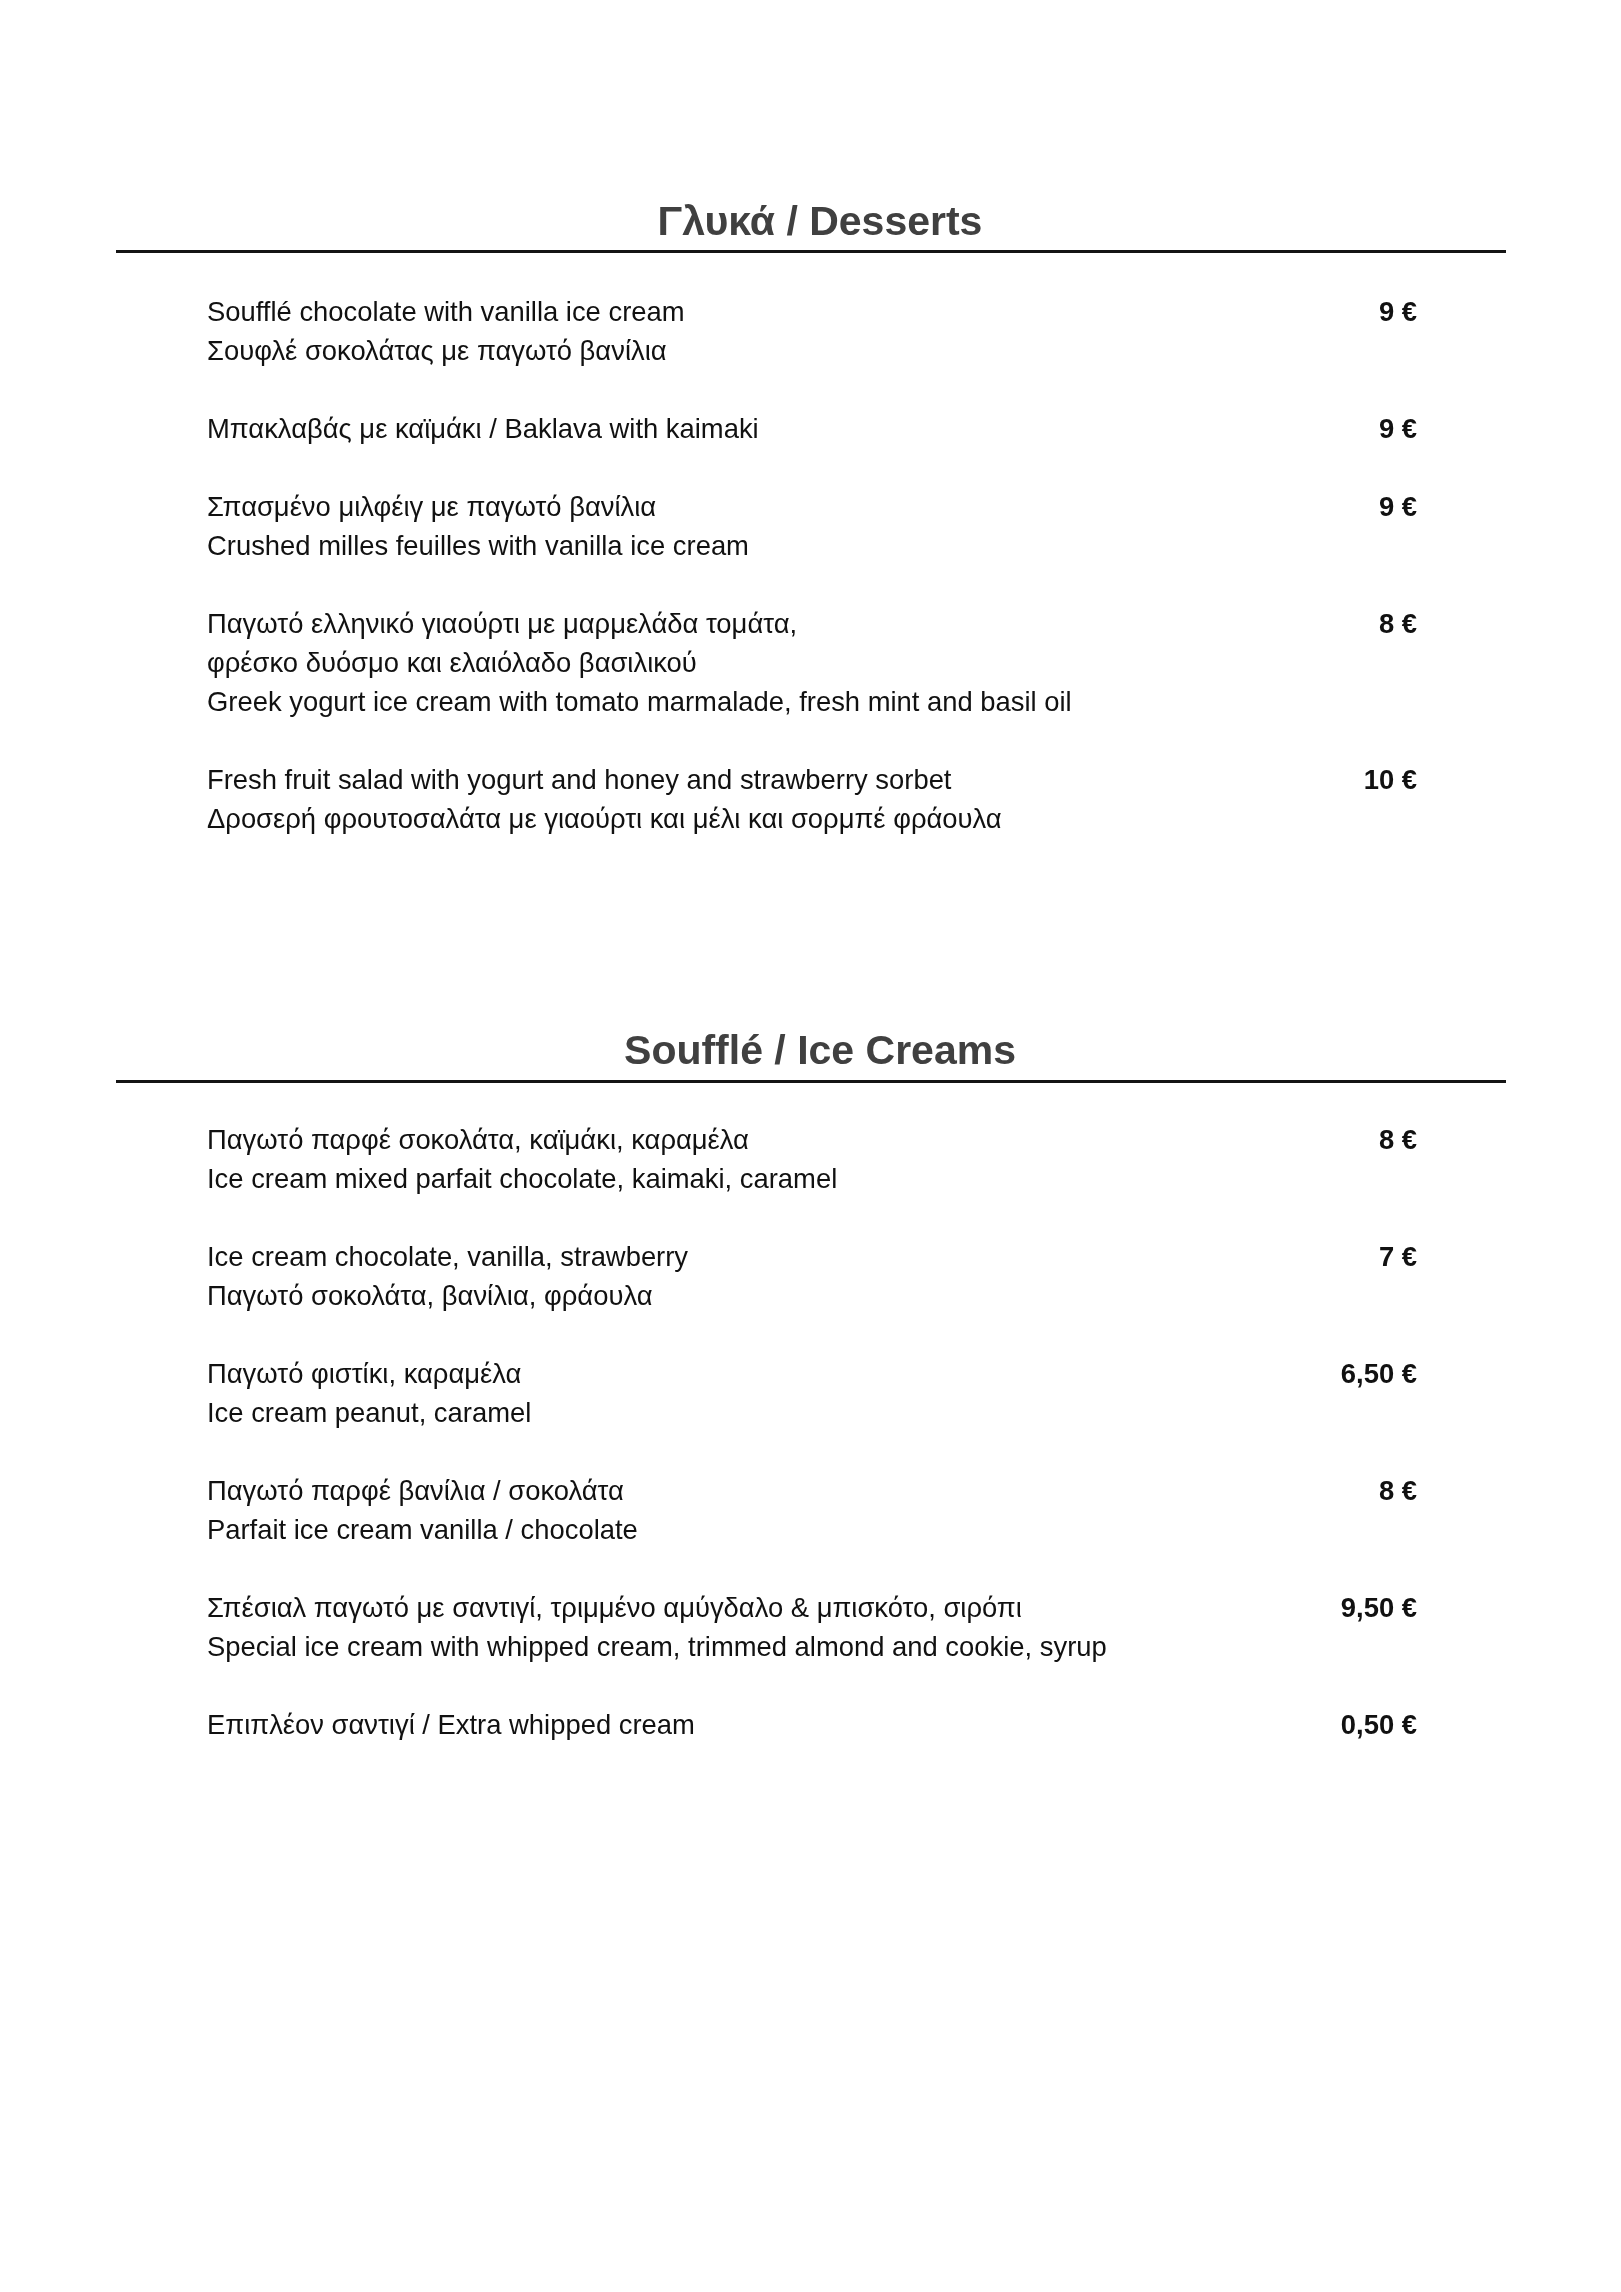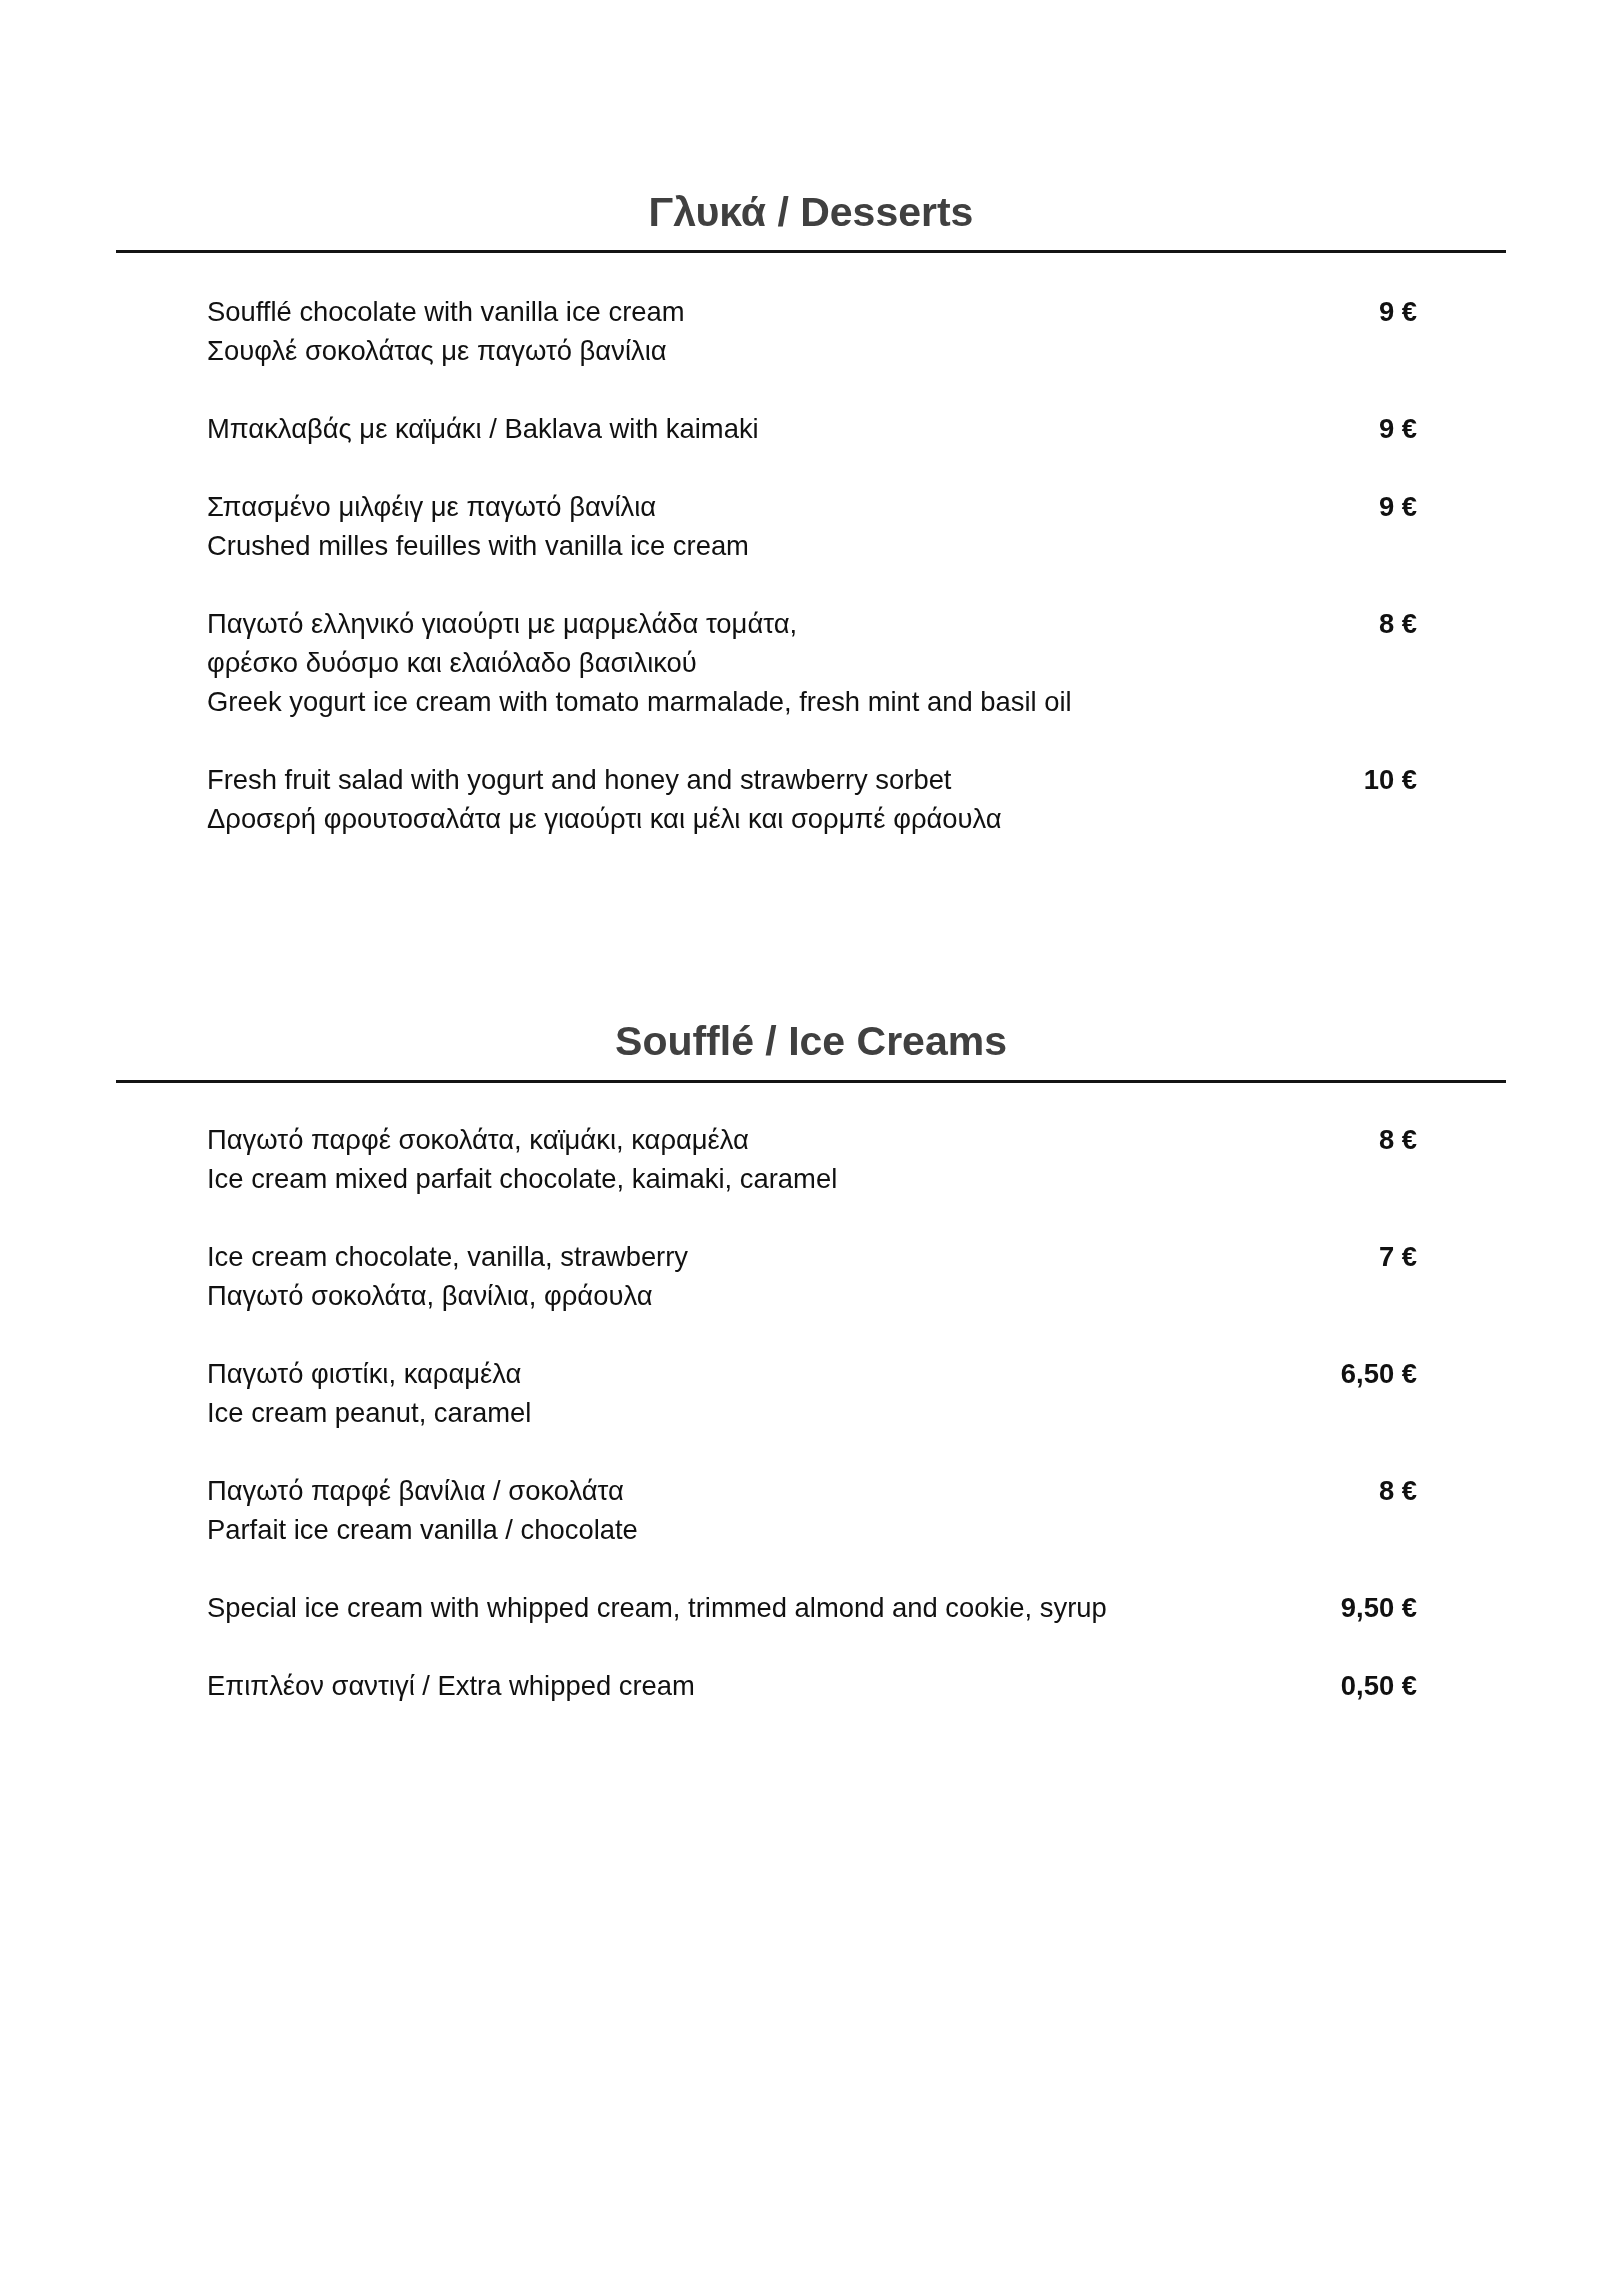--- a/index.html
+++ b/index.html
@@ -18,21 +18,21 @@
   .section-title {
     position: absolute;
     left: 116px;
     width: 1390px;
     text-align: center;
     font-family: "Liberation Sans", "DejaVu Sans", sans-serif;
     font-weight: bold;
     font-size: 41px;
     line-height: 47px;
     color: #404040;
-    margin: 0;
+    margin: 9px;
   }
   .rule {
     position: absolute;
     left: 116px;
     width: 1390px;
     height: 2.9px;
     background: #141414;
   }
   .items {
     position: absolute;
@@ -117,20 +117,21 @@
     <span class="line">Παγωτό φιστίκι, καραμέλα</span>
     <span class="line">Ice cream peanut, caramel</span>
     <span class="price">6,50 €</span>
   </div>
   <div class="item">
     <span class="line">Παγωτό παρφέ βανίλια / σοκολάτα</span>
     <span class="line">Parfait ice cream vanilla / chocolate</span>
     <span class="price">8 €</span>
   </div>
   <div class="item">
+    <span class="line">Σπέσιαλ παγωτό με σαντιγί, τριμμένο αμύγδαλο &amp; μπισκότο, σιρόπι</span>
     <span class="line">Special ice cream with whipped cream, trimmed almond and cookie, syrup</span>
     <span class="price">9,50 €</span>
   </div>
   <div class="item extra-gap">
     <span class="line">Επιπλέον σαντιγί  /  Extra whipped cream</span>
     <span class="price">0,50 €</span>
   </div>
 </div>
 
 

